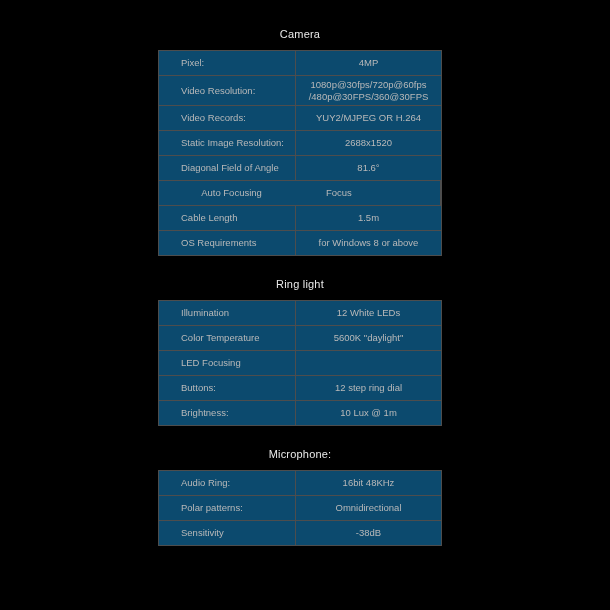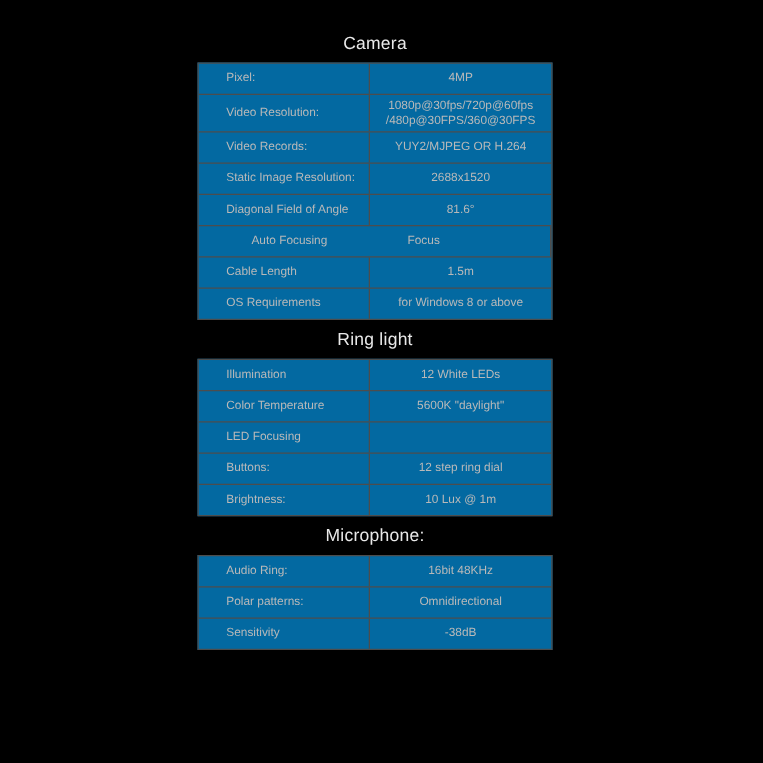--- a/index.html
+++ b/index.html
@@ -18,37 +18,37 @@
     height: 610px;
     padding-top: 26px;
     box-sizing: border-box;
   }
   .spec-wrap {
     width: 284px;
     margin-left: 158px;
   }
   .section-title {
     color: #e9e9e9;
-    font-size: 14px;
+    font-size: 11px;
     line-height: 16px;
     text-align: center;
     margin: 0 0 8px 0;
     font-weight: 400;
     letter-spacing: 0.2px;
   }
   .section {
     margin-bottom: 0;
   }
   .section + .section .section-title {
-    margin-top: 7px;
+    margin-top: 20px;
     text-align: center;
   }
   .spec-table {
     border: 1px solid #4d4d4d;
-    background: #0369a1;
+    background: #0c4a6e;
   }
   .row {
     display: flex;
     border-top: 1px solid #4d4d4d;
     min-height: 24px;
   }
   .row:first-child {
     border-top: none;
   }
   .cell {

